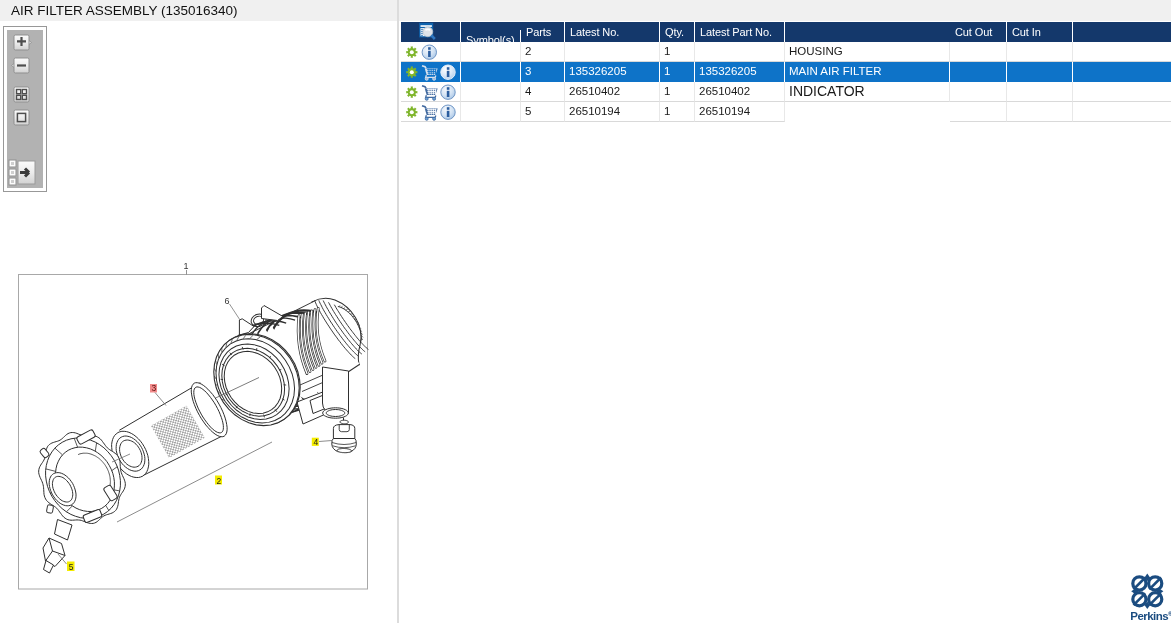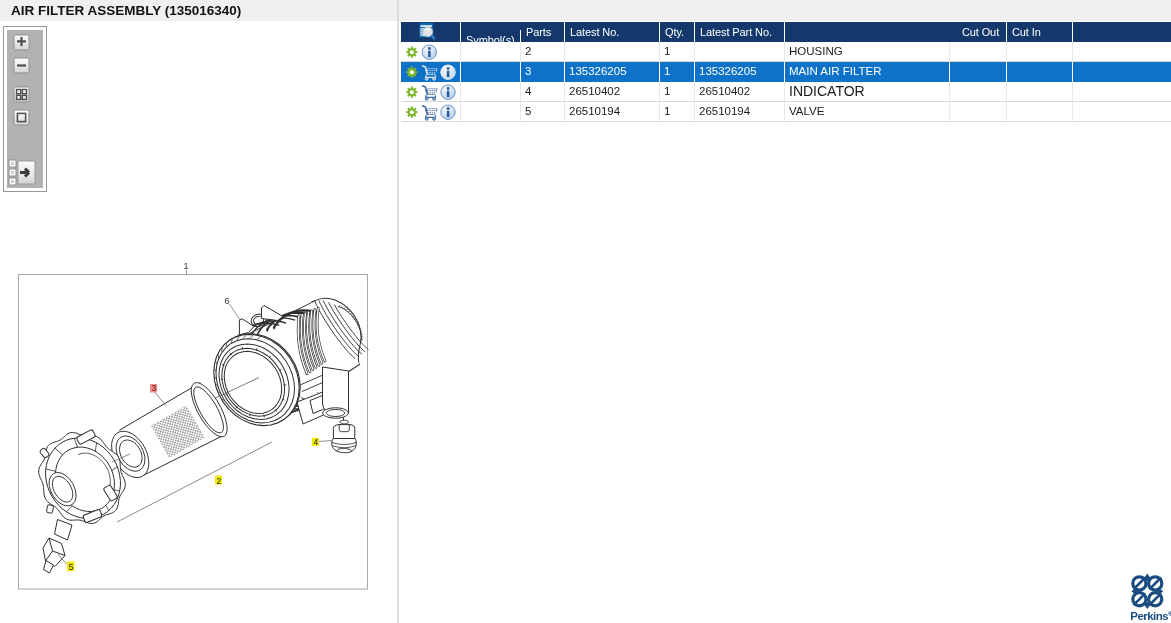--- a/index.html
+++ b/index.html
@@ -1,19 +1,19 @@
 <!DOCTYPE html>
 <html><head><meta charset="utf-8">
 <style>
 html,body{margin:0;padding:0;width:1171px;height:623px;background:#fff;font-family:"Liberation Sans",sans-serif;overflow:hidden;}
 *{box-sizing:border-box;}
 </style></head>
 <body>
 <div style="position:absolute;left:0;top:0;width:1171px;height:21px;background:#f0f0f0;"></div>
-<div style="position:absolute;left:11px;top:3px;font-size:13.5px;font-weight:bold;color:#111;">AIR FILTER ASSEMBLY (135016340)</div>
+<div style="position:absolute;left:11px;top:3px;font-size:13.5px;font-weight:normal;color:#111;">AIR FILTER ASSEMBLY (135016340)</div>
 <div style="position:absolute;left:397px;top:0;width:2px;height:623px;background:#dcdcdc;"></div>
 <div style="position:absolute;left:3px;top:26px;width:44px;height:166px;background:#fff;border:1px solid #989898;padding:3px;">
   <div style="width:100%;height:100%;background:#b2b2b2;"></div>
 </div>
 <svg width="50" height="170" viewBox="0 0 50 170" style="position:absolute;left:0;top:26px">
 <defs>
       <linearGradient id="bg" x1="0" y1="0" x2="0" y2="1">
 <stop offset="0%" stop-color="#fbfbfb"></stop>
         <stop offset="50%" stop-color="#ececec"></stop>
         <stop offset="100%" stop-color="#d2d2d2"></stop>
@@ -248,21 +248,21 @@
 <line x1="319" y1="441.5" x2="332" y2="440.5" stroke="#6f6f6f" stroke-width="0.8"></line>
 </svg>
 <div style="position:absolute;left:401px;top:22px;width:770px;">
 <div style="position:relative;height:20px;background:#14386b;">
 <div style="position:absolute;left:0px;top:0;width:60px;height:20px;border-right:1.5px solid #fff;color:#fff;font-size:11px;letter-spacing:-0.1px;line-height:20px;padding-left:5px;overflow:hidden;white-space:nowrap;"></div>
 <div style="position:absolute;left:60px;top:8px;width:60px;height:20px;border-right:1.5px solid #fff;color:#fff;font-size:11px;letter-spacing:-0.1px;line-height:20px;padding-left:5px;overflow:hidden;white-space:nowrap;">Symbol(s)</div>
 <div style="position:absolute;left:120px;top:0;width:44px;height:20px;border-right:1.5px solid #fff;color:#fff;font-size:11px;letter-spacing:-0.1px;line-height:20px;padding-left:5px;overflow:hidden;white-space:nowrap;">Parts</div>
 <div style="position:absolute;left:164px;top:0;width:95px;height:20px;border-right:1.5px solid #fff;color:#fff;font-size:11px;letter-spacing:-0.1px;line-height:20px;padding-left:5px;overflow:hidden;white-space:nowrap;">Latest No.</div>
 <div style="position:absolute;left:259px;top:0;width:35px;height:20px;border-right:1.5px solid #fff;color:#fff;font-size:11px;letter-spacing:-0.1px;line-height:20px;padding-left:5px;overflow:hidden;white-space:nowrap;">Qty.</div>
 <div style="position:absolute;left:294px;top:0;width:90px;height:20px;border-right:1.5px solid #fff;color:#fff;font-size:11px;letter-spacing:-0.1px;line-height:20px;padding-left:5px;overflow:hidden;white-space:nowrap;">Latest Part No.</div>
-<div style="position:absolute;left:549px;top:0;width:57px;height:20px;border-right:1.5px solid #fff;color:#fff;font-size:11px;letter-spacing:-0.1px;line-height:20px;padding-left:5px;overflow:hidden;white-space:nowrap;text-align:center;">Cut Out</div>
+<div style="position:absolute;left:549px;top:0;width:57px;height:20px;border-right:1.5px solid #fff;color:#fff;font-size:11px;letter-spacing:-0.1px;line-height:20px;padding-left:5px;overflow:hidden;white-space:nowrap;">Cut Out</div>
 <div style="position:absolute;left:606px;top:0;width:66px;height:20px;border-right:1.5px solid #fff;color:#fff;font-size:11px;letter-spacing:-0.1px;line-height:20px;padding-left:5px;overflow:hidden;white-space:nowrap;">Cut In</div>
 <div style="position:absolute;left:672px;top:0;width:98px;height:20px;color:#fff;font-size:11px;letter-spacing:-0.1px;line-height:20px;padding-left:5px;overflow:hidden;white-space:nowrap;margin-top:16px;">Comment</div>
 <svg width="60" height="20" viewBox="0 0 60 20" style="position:absolute;left:0;top:0">
 <g transform="translate(18.2,0.8)">
 <rect x="0" y="0" width="14" height="14.6" fill="#0f63ad"></rect>
 <rect x="1.3" y="2.4" width="11.4" height="1.7" fill="#f4f8fc"></rect>
 <rect x="1.3" y="5.2" width="5.2" height="8.2" fill="#f4f8fc"></rect>
 <rect x="2" y="6" width="1.6" height="1.1" fill="#2c72b8"></rect>
 <rect x="2" y="8" width="1.6" height="1.1" fill="#2c72b8"></rect>
 <rect x="2" y="10" width="1.6" height="1.1" fill="#2c72b8"></rect>
@@ -382,21 +382,20 @@
         <rect x="45.8" y="8.799999999999999" width="2.6" height="6.2" fill="#2a5d9f"></rect>
       </svg>
 </div>
 <div style="position:relative;height:20px;background:#fff;">
 <div style="position:absolute;left:0px;top:0;width:60px;height:20px;border-right:1px solid #e8e8e8;border-bottom:1px solid #d9d9d9;color:#1a1a1a;font-size:11.5px;line-height:19px;padding-left:4px;overflow:hidden;white-space:nowrap;"></div>
 <div style="position:absolute;left:60px;top:0;width:60px;height:20px;border-right:1px solid #e8e8e8;border-bottom:1px solid #d9d9d9;color:#1a1a1a;font-size:11.5px;line-height:19px;padding-left:4px;overflow:hidden;white-space:nowrap;"></div>
 <div style="position:absolute;left:120px;top:0;width:44px;height:20px;border-right:1px solid #e8e8e8;border-bottom:1px solid #d9d9d9;color:#1a1a1a;font-size:11.5px;line-height:19px;padding-left:4px;overflow:hidden;white-space:nowrap;">5</div>
 <div style="position:absolute;left:164px;top:0;width:95px;height:20px;border-right:1px solid #e8e8e8;border-bottom:1px solid #d9d9d9;color:#1a1a1a;font-size:11.5px;line-height:19px;padding-left:4px;overflow:hidden;white-space:nowrap;">26510194</div>
 <div style="position:absolute;left:259px;top:0;width:35px;height:20px;border-right:1px solid #e8e8e8;border-bottom:1px solid #d9d9d9;color:#1a1a1a;font-size:11.5px;line-height:19px;padding-left:4px;overflow:hidden;white-space:nowrap;">1</div>
 <div style="position:absolute;left:294px;top:0;width:90px;height:20px;border-right:1px solid #e8e8e8;border-bottom:1px solid #d9d9d9;color:#1a1a1a;font-size:11.5px;line-height:19px;padding-left:4px;overflow:hidden;white-space:nowrap;">26510194</div>
-<div style="position:absolute;left:384px;top:0;width:165px;height:20px;border-right:1px solid #e8e8e8;border-bottom:1px solid #d9d9d9;color:#1a1a1a;font-size:11.5px;line-height:19px;padding-left:4px;overflow:hidden;white-space:nowrap;">VALVE</div>
 <div style="position:absolute;left:549px;top:0;width:57px;height:20px;border-right:1px solid #e8e8e8;border-bottom:1px solid #d9d9d9;color:#1a1a1a;font-size:11.5px;line-height:19px;padding-left:4px;overflow:hidden;white-space:nowrap;"></div>
 <div style="position:absolute;left:606px;top:0;width:66px;height:20px;border-right:1px solid #e8e8e8;border-bottom:1px solid #d9d9d9;color:#1a1a1a;font-size:11.5px;line-height:19px;padding-left:4px;overflow:hidden;white-space:nowrap;"></div>
 <div style="position:absolute;left:672px;top:0;width:98px;height:20px;border-bottom:1px solid #d9d9d9;color:#1a1a1a;font-size:11.5px;line-height:19px;padding-left:4px;overflow:hidden;white-space:nowrap;"></div>
 <svg width="60" height="20" viewBox="0 0 60 20" style="position:absolute;left:0;top:0">
         <defs>
 <radialGradient id="ig" cx="38%" cy="30%" r="75%">
 <stop offset="0%" stop-color="#f4f8fd"></stop>
             <stop offset="55%" stop-color="#d5e4f4"></stop>
             <stop offset="100%" stop-color="#a9c6e6"></stop>
 </radialGradient>

